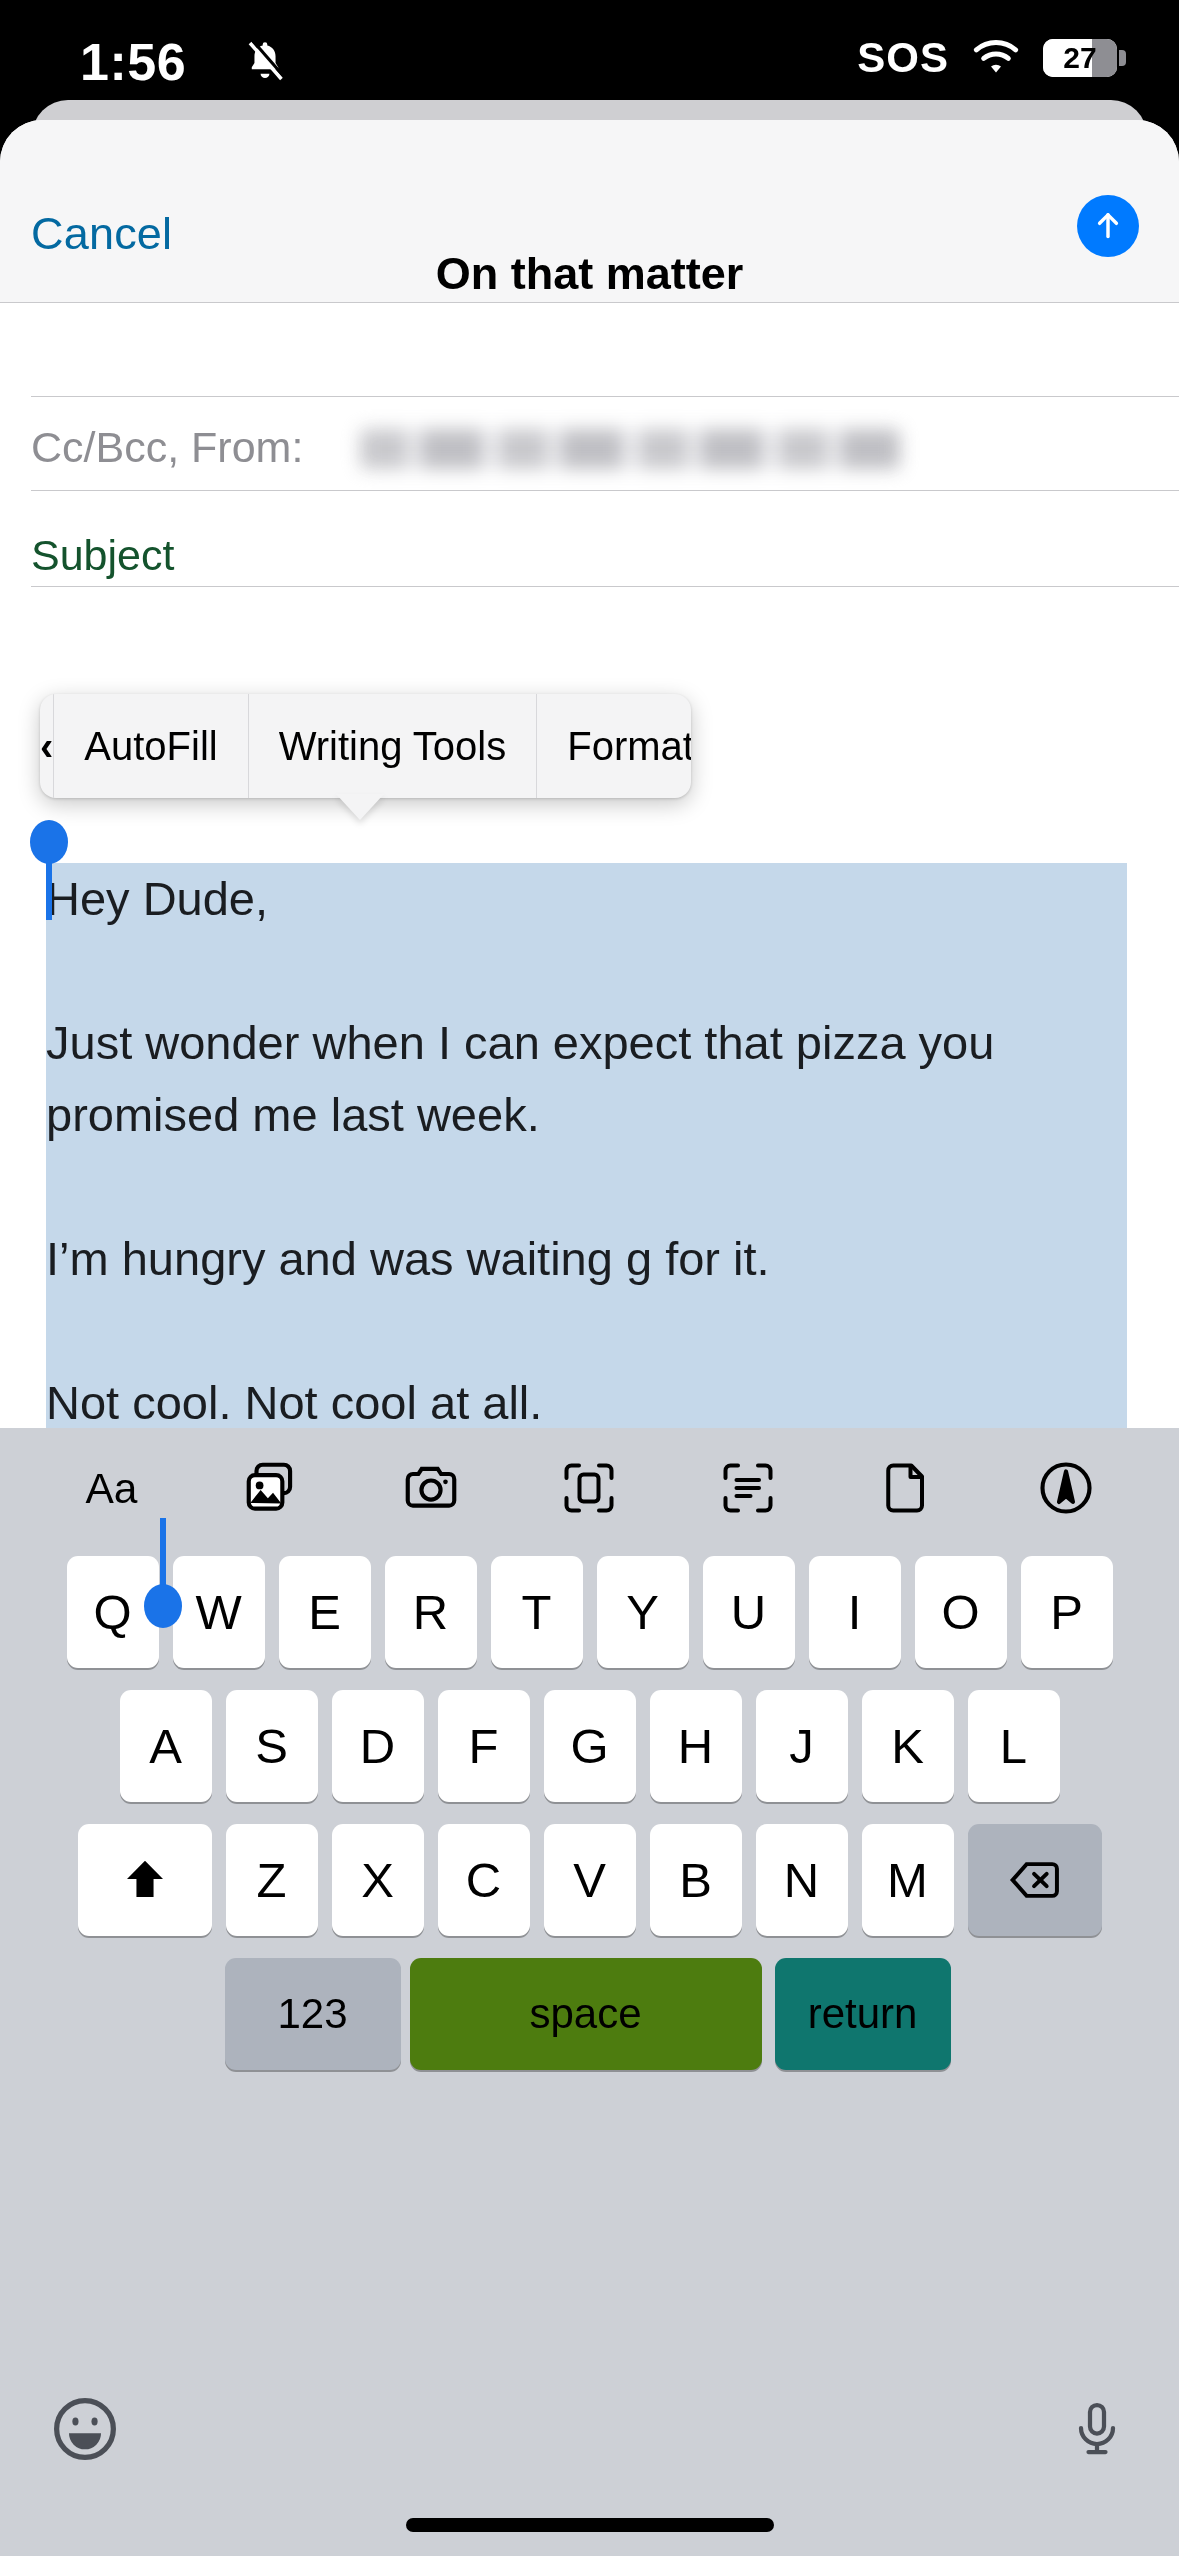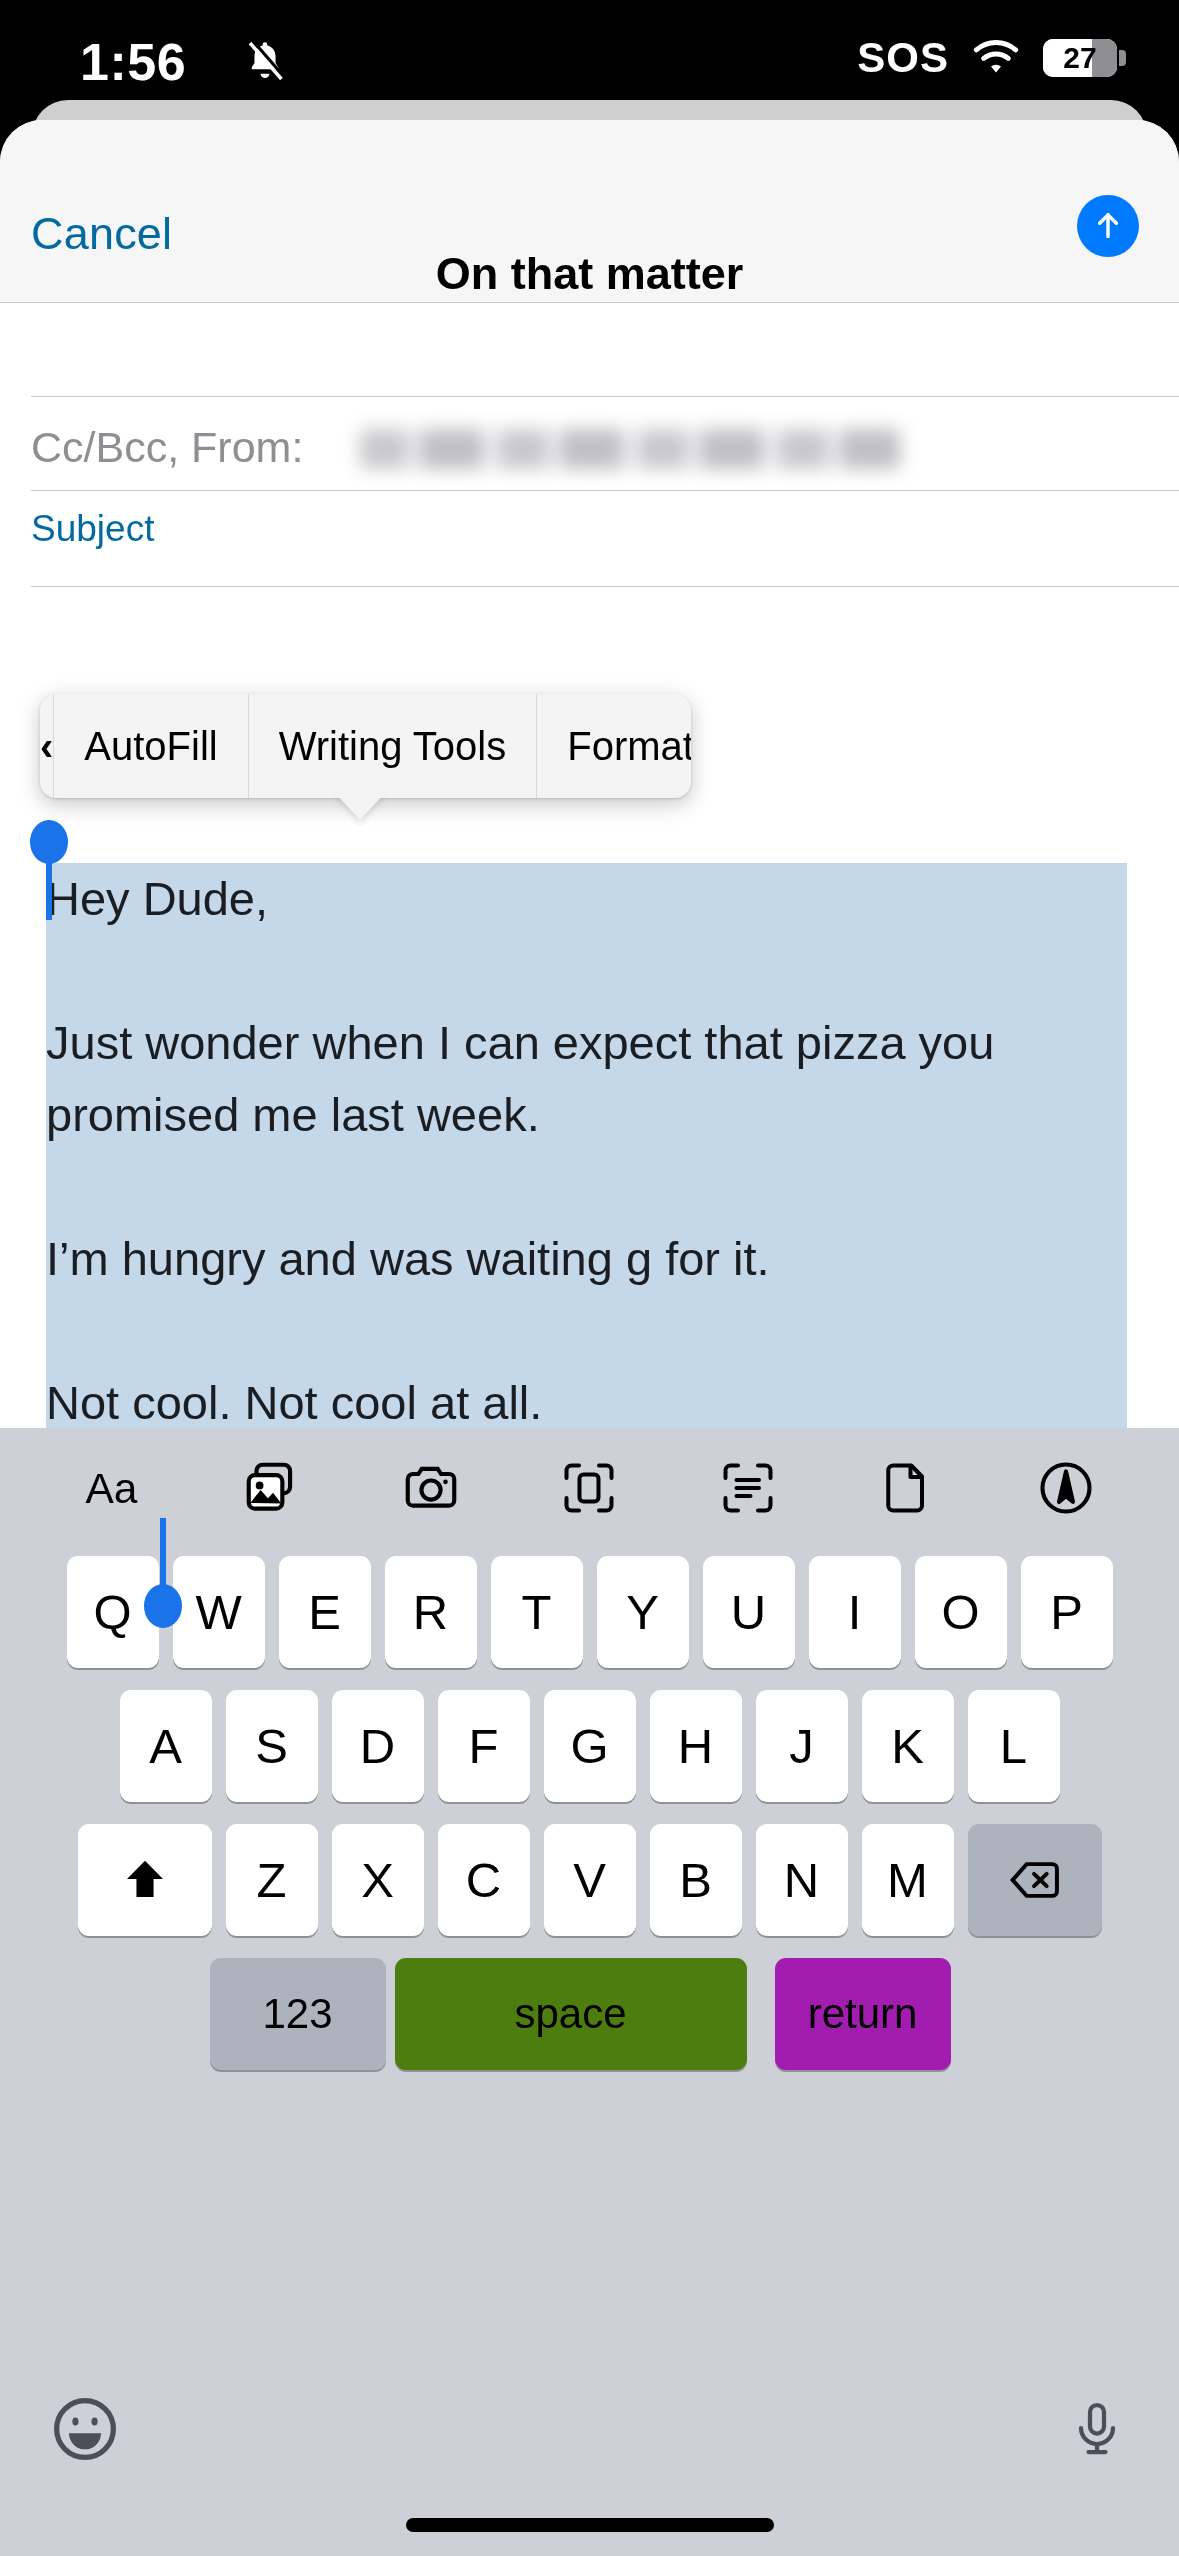--- a/index.html
+++ b/index.html
@@ -91,21 +91,21 @@
     font-size:43px; color:#8e8e93;
   }
   .field-blur{
     position:absolute; left:360px; top:32px; width:540px; height:40px;
     border-radius:6px;
     background:repeating-linear-gradient(90deg,#c6c6ca 0 46px,#e9e9ec 46px 62px,#bcbcc1 62px 122px,#ededf0 122px 140px);
     filter:blur(9px); opacity:.95;
   }
   .subject-row{ position:relative; height:96px; }
   .subject-text{
-    position:absolute; left:31px; top:17px; font-size:37px; color:#0369a1;
+    position:absolute; left:31px; top:40px; font-size:43px; color:#14532d;
   }
 
   
   .editmenu{
     position:absolute; left:40px; top:574px; width:651px; height:104px;
     background:#f4f4f5; border-radius:16px;
     box-shadow:0 6px 22px rgba(0,0,0,.22), 0 1px 3px rgba(0,0,0,.16);
     display:flex; z-index:30; overflow:hidden;
   }
   .em-item{
@@ -202,23 +202,23 @@
     width:176px; height:112px; background:#adb3bd; border-radius:11px;
     display:flex; align-items:center; justify-content:center;
     font-size:42px; color:#000; box-shadow:0 2px 0 rgba(0,0,0,.30); margin:0 1px;
   }
   .key-space{
     width:352px; height:112px; background:#4d7c0f; border-radius:11px;
     display:flex; align-items:center; justify-content:center;
     font-size:42px; color:#000; box-shadow:0 2px 0 rgba(0,0,0,.30); margin:0 8px;
   }
   .key-return{
-    width:176px; height:112px; background:#a21caf; border-radius:11px;
-    display:flex; align-items:center; justify-content:center;
-    font-size:42px; color:#000; box-shadow:0 2px 0 rgba(0,0,0,.30); margin:0 20px;
+    width:176px; height:112px; background:#0f766e; border-radius:11px;
+    display:flex; align-items:center; justify-content:center;
+    font-size:42px; color:#000; box-shadow:0 2px 0 rgba(0,0,0,.30); margin:0 5px;
   }
   .kb-bottom{
     position:absolute; left:0; bottom:0; width:1179px; height:190px;
   }
   .emoji-btn{ position:absolute; left:48px; top:26px; width:74px; height:74px; }
   .mic-btn{ position:absolute; right:52px; top:24px; width:60px; height:78px; }
   .home-indicator{
     position:absolute; left:50%; transform:translateX(-50%); bottom:24px;
     width:368px; height:14px; border-radius:7px; background:#000;
   }

